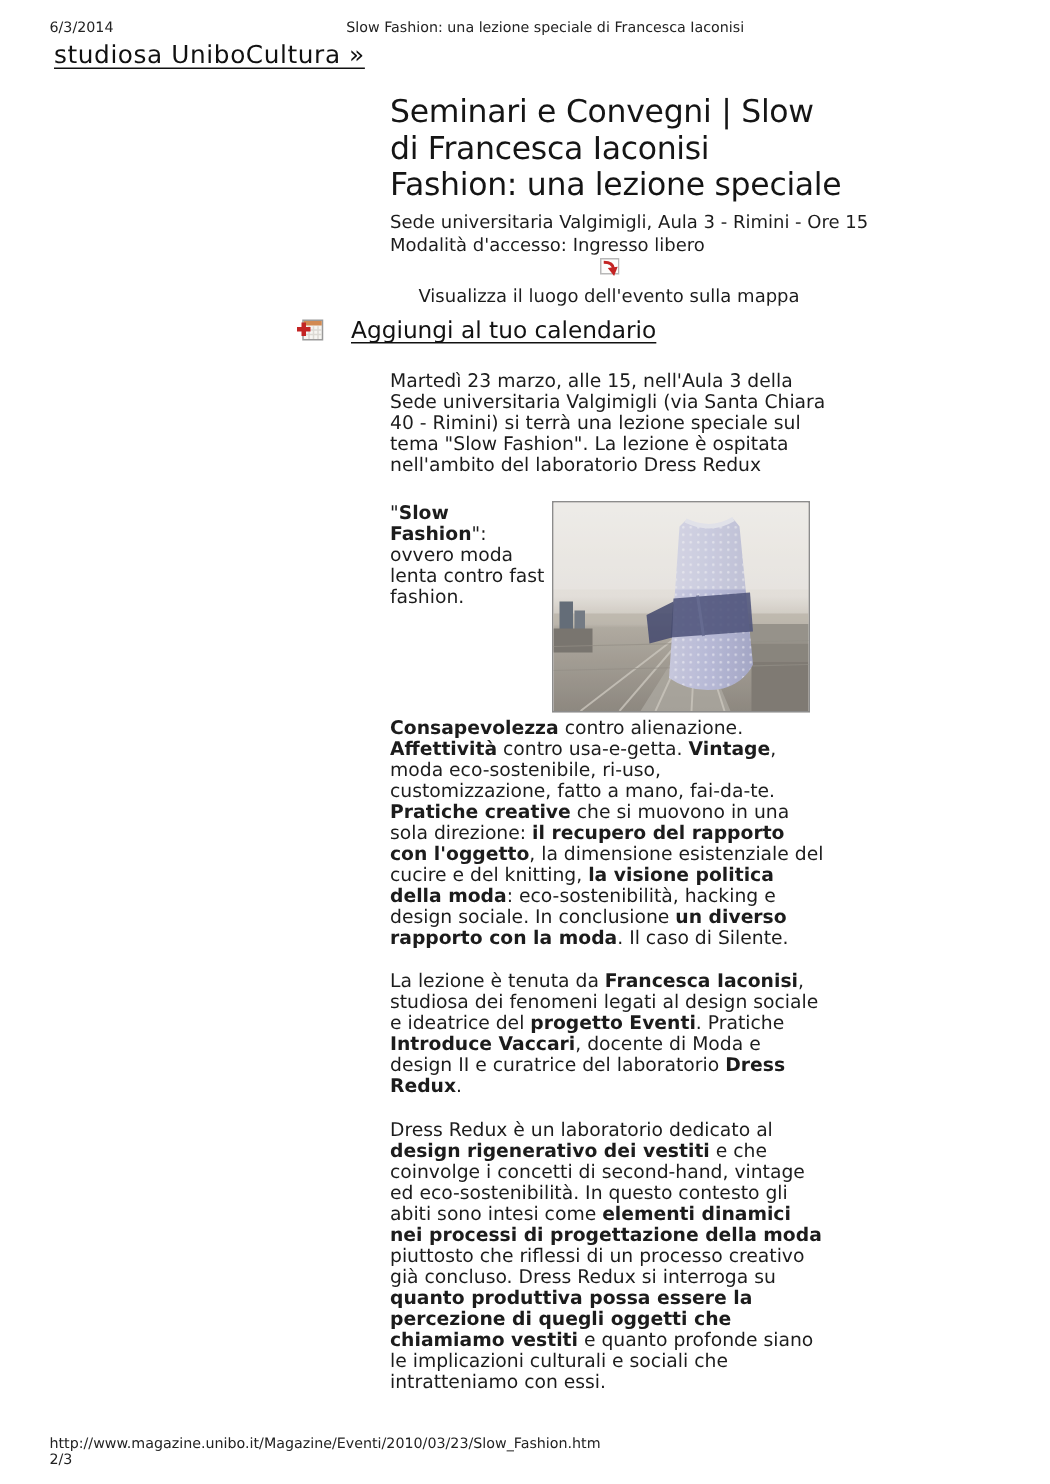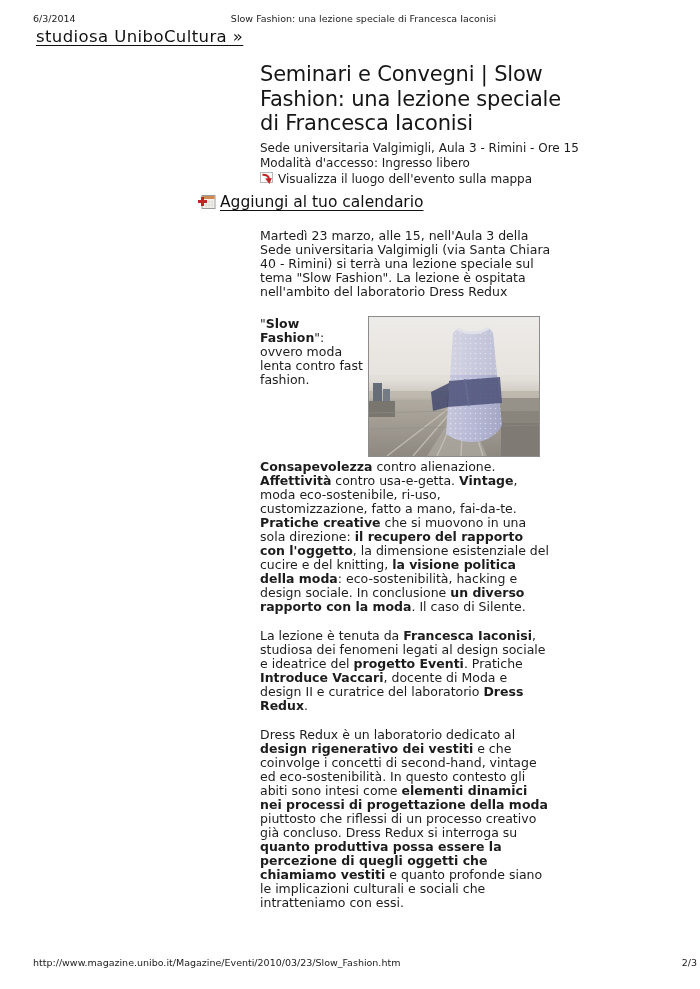--- a/index.html
+++ b/index.html
@@ -10,32 +10,32 @@
   
   .print-header{position:absolute;top:13px;left:0;right:0;height:14px;font-size:9.5px;color:#222;}
   .print-date{position:absolute;left:33px;top:0;}
   .print-title{display:block;text-align:center;}
   .poster-link{
     position:absolute;left:36px;top:27px;font-size:16.5px;letter-spacing:0.4px;
     color:#111;text-decoration:underline;text-underline-offset:3px;cursor:pointer;
   }
   .print-footer{
     position:absolute;left:33px;right:30px;top:957px;display:flex;
-    justify-content:space-between;font-size:9.5px;color:#222;
+    justify-content:space-between;font-size:9.5px;color:#222;flex-direction:column;
   }
   
   .article{position:absolute;left:260px;top:62px;width:292px;}
   .event-title{margin:0;font-weight:400;font-size:21px;line-height:24.5px;color:#151515;letter-spacing:-0.2px;}
   .event-title span{display:block;white-space:nowrap;}
   .meta{margin-top:5px;font-size:12px;line-height:15.5px;color:#1c1c1c;}
   .meta > div{white-space:nowrap;}
-  .map-line{display:flex;align-items:flex-start;gap:5px;}
+  .map-line{display:flex;align-items:center;gap:5px;flex-direction:column;}
   .map-line a{color:#1c1c1c;text-decoration:none;cursor:pointer;}
   .icon{display:inline-flex;flex:none;}
-  .cal-line{margin:6px 0 0 -62px;display:flex;align-items:center;gap:4px;font-size:15.5px;}
+  .cal-line{margin:6px 0 0 -62px;display:flex;align-items:center;gap:18px;font-size:15.5px;}
   .cal-line a{color:#111;text-decoration:underline;text-underline-offset:3px;cursor:pointer;}
   .article p{margin:15px 0 0;font-size:12.5px;line-height:14px;color:#1c1c1c;}
   .article p.intro{margin-top:18px;}
   .b{font-weight:bold;}
   .figure-row{display:flex;align-items:flex-start;margin-top:17px;}
   .caption{width:104px;flex:none;margin:0 !important;padding-top:1px;}
   .photo{margin-left:4px;width:170px;height:139px;border:1px solid #8c8c8c;flex:none;background:#e9e7e3;}
   .after-photo{margin-top:3px !important;}
 </style>
 </head>
@@ -47,22 +47,22 @@
     <span class="print-date">6/3/2014</span>
     <span class="print-title">Slow Fashion: una lezione speciale di Francesca Iaconisi</span>
   </div>
 
   <a class="poster-link">studiosa UniboCultura »</a>
 
   <div class="article">
 
     <h1 class="event-title">
       <span>Seminari e Convegni | Slow</span>
+      <span>di Francesca Iaconisi</span>
       <span>Fashion: una lezione speciale</span>
-      <span>di Francesca Iaconisi</span>
     </h1>
 
     <div class="meta">
       <div>Sede universitaria Valgimigli, Aula 3 - Rimini - Ore 15</div>
       <div>Modalità d'accesso: Ingresso libero</div>
       <div class="map-line">
         <span class="icon">
           <svg width="13" height="13" viewBox="0 0 13 13">
             <rect x="0.5" y="0.5" width="12" height="10" fill="#fdfdfc" stroke="#b8b8b8"></rect>
             <path d="M2.5,2.8 C7,2.8 8.8,4.6 9,7.2" fill="none" stroke="#c32424" stroke-width="2"></path>

